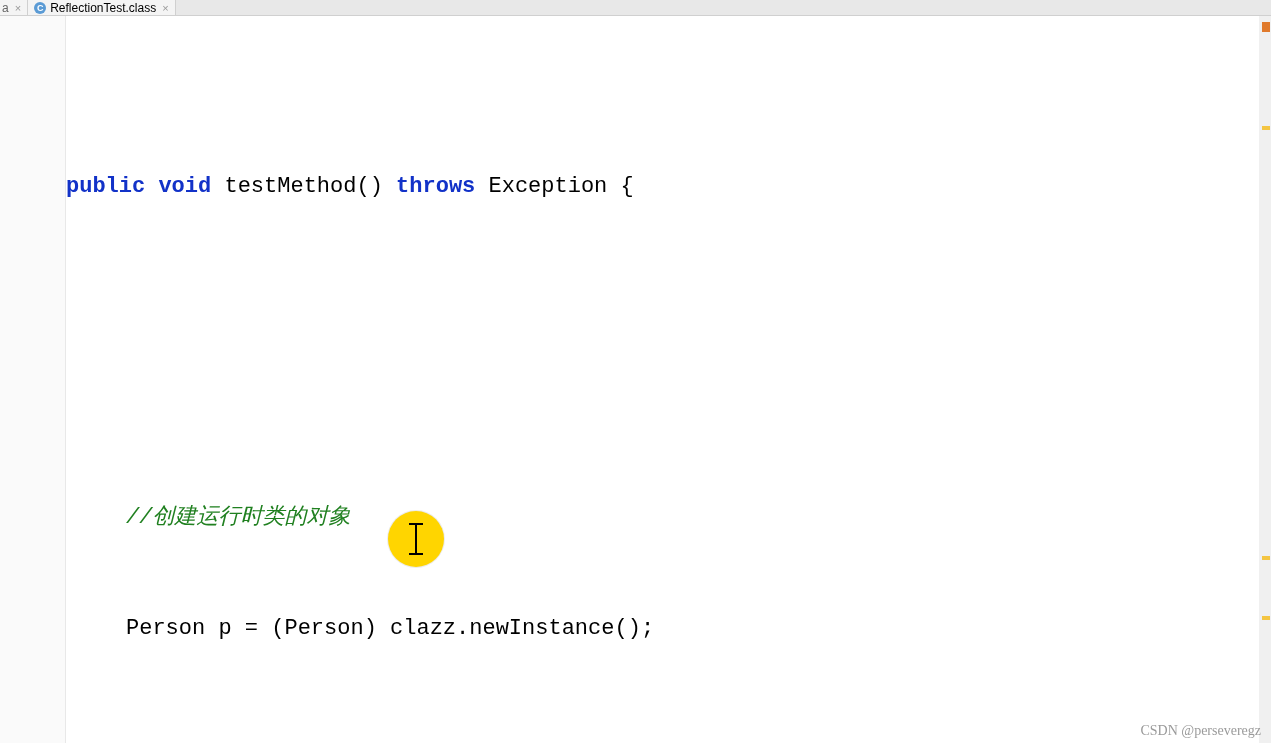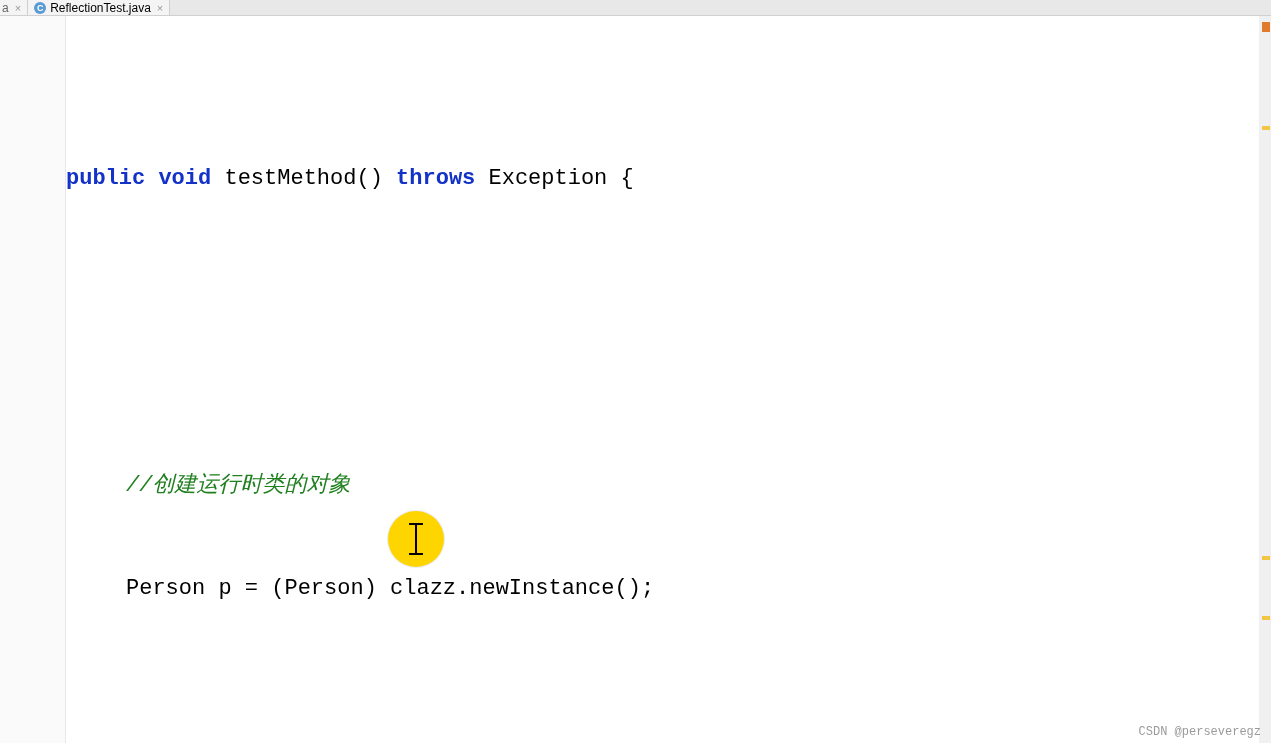--- a/index.html
+++ b/index.html
@@ -111,39 +111,39 @@
     width: 12px;
     height: calc(100% - 16px);
     background: #f0f0f0;
   }
   .mark-warn { position: absolute; right: 1px; width: 8px; height: 4px; background: #f4c542; }
   .mark-err { position: absolute; right: 1px; width: 8px; height: 10px; background: #e07a2c; }
   .watermark {
     position: absolute;
     right: 10px;
     bottom: 4px;
-    font-family: Liberation Mono, monospace;
-    font-size: 12px;
+    font-family: Liberation Serif, serif;
+    font-size: 14px;
     color: rgba(120,120,120,0.75);
   }
-  .line { position: relative; }
+  .line { position: relative; margin-top: 8px; }
   .indent1 { padding-left: 60px; }
   .indent0 { padding-left: 0; }
 </style>
 </head>
 <body>
 
 <div class="tab-bar">
   <div class="tab partial">
     <span>a</span>
     <span class="tab-close">×</span>
   </div>
   <div class="tab">
     <span class="tab-icon">C</span>
-    <span>ReflectionTest.java</span>
+    <span>ReflectionTest.class</span>
     <span class="tab-close">×</span>
   </div>
 </div>
 
 <div class="editor">
   <div class="gutter"></div>
 
   <div class="line indent0"><span class="kw">public</span> <span class="kw">void</span><span> testMethod() </span><span class="kw">throws</span><span> Exception {</span></div>
   <div class="line"> </div>
   <div class="line"> </div>

